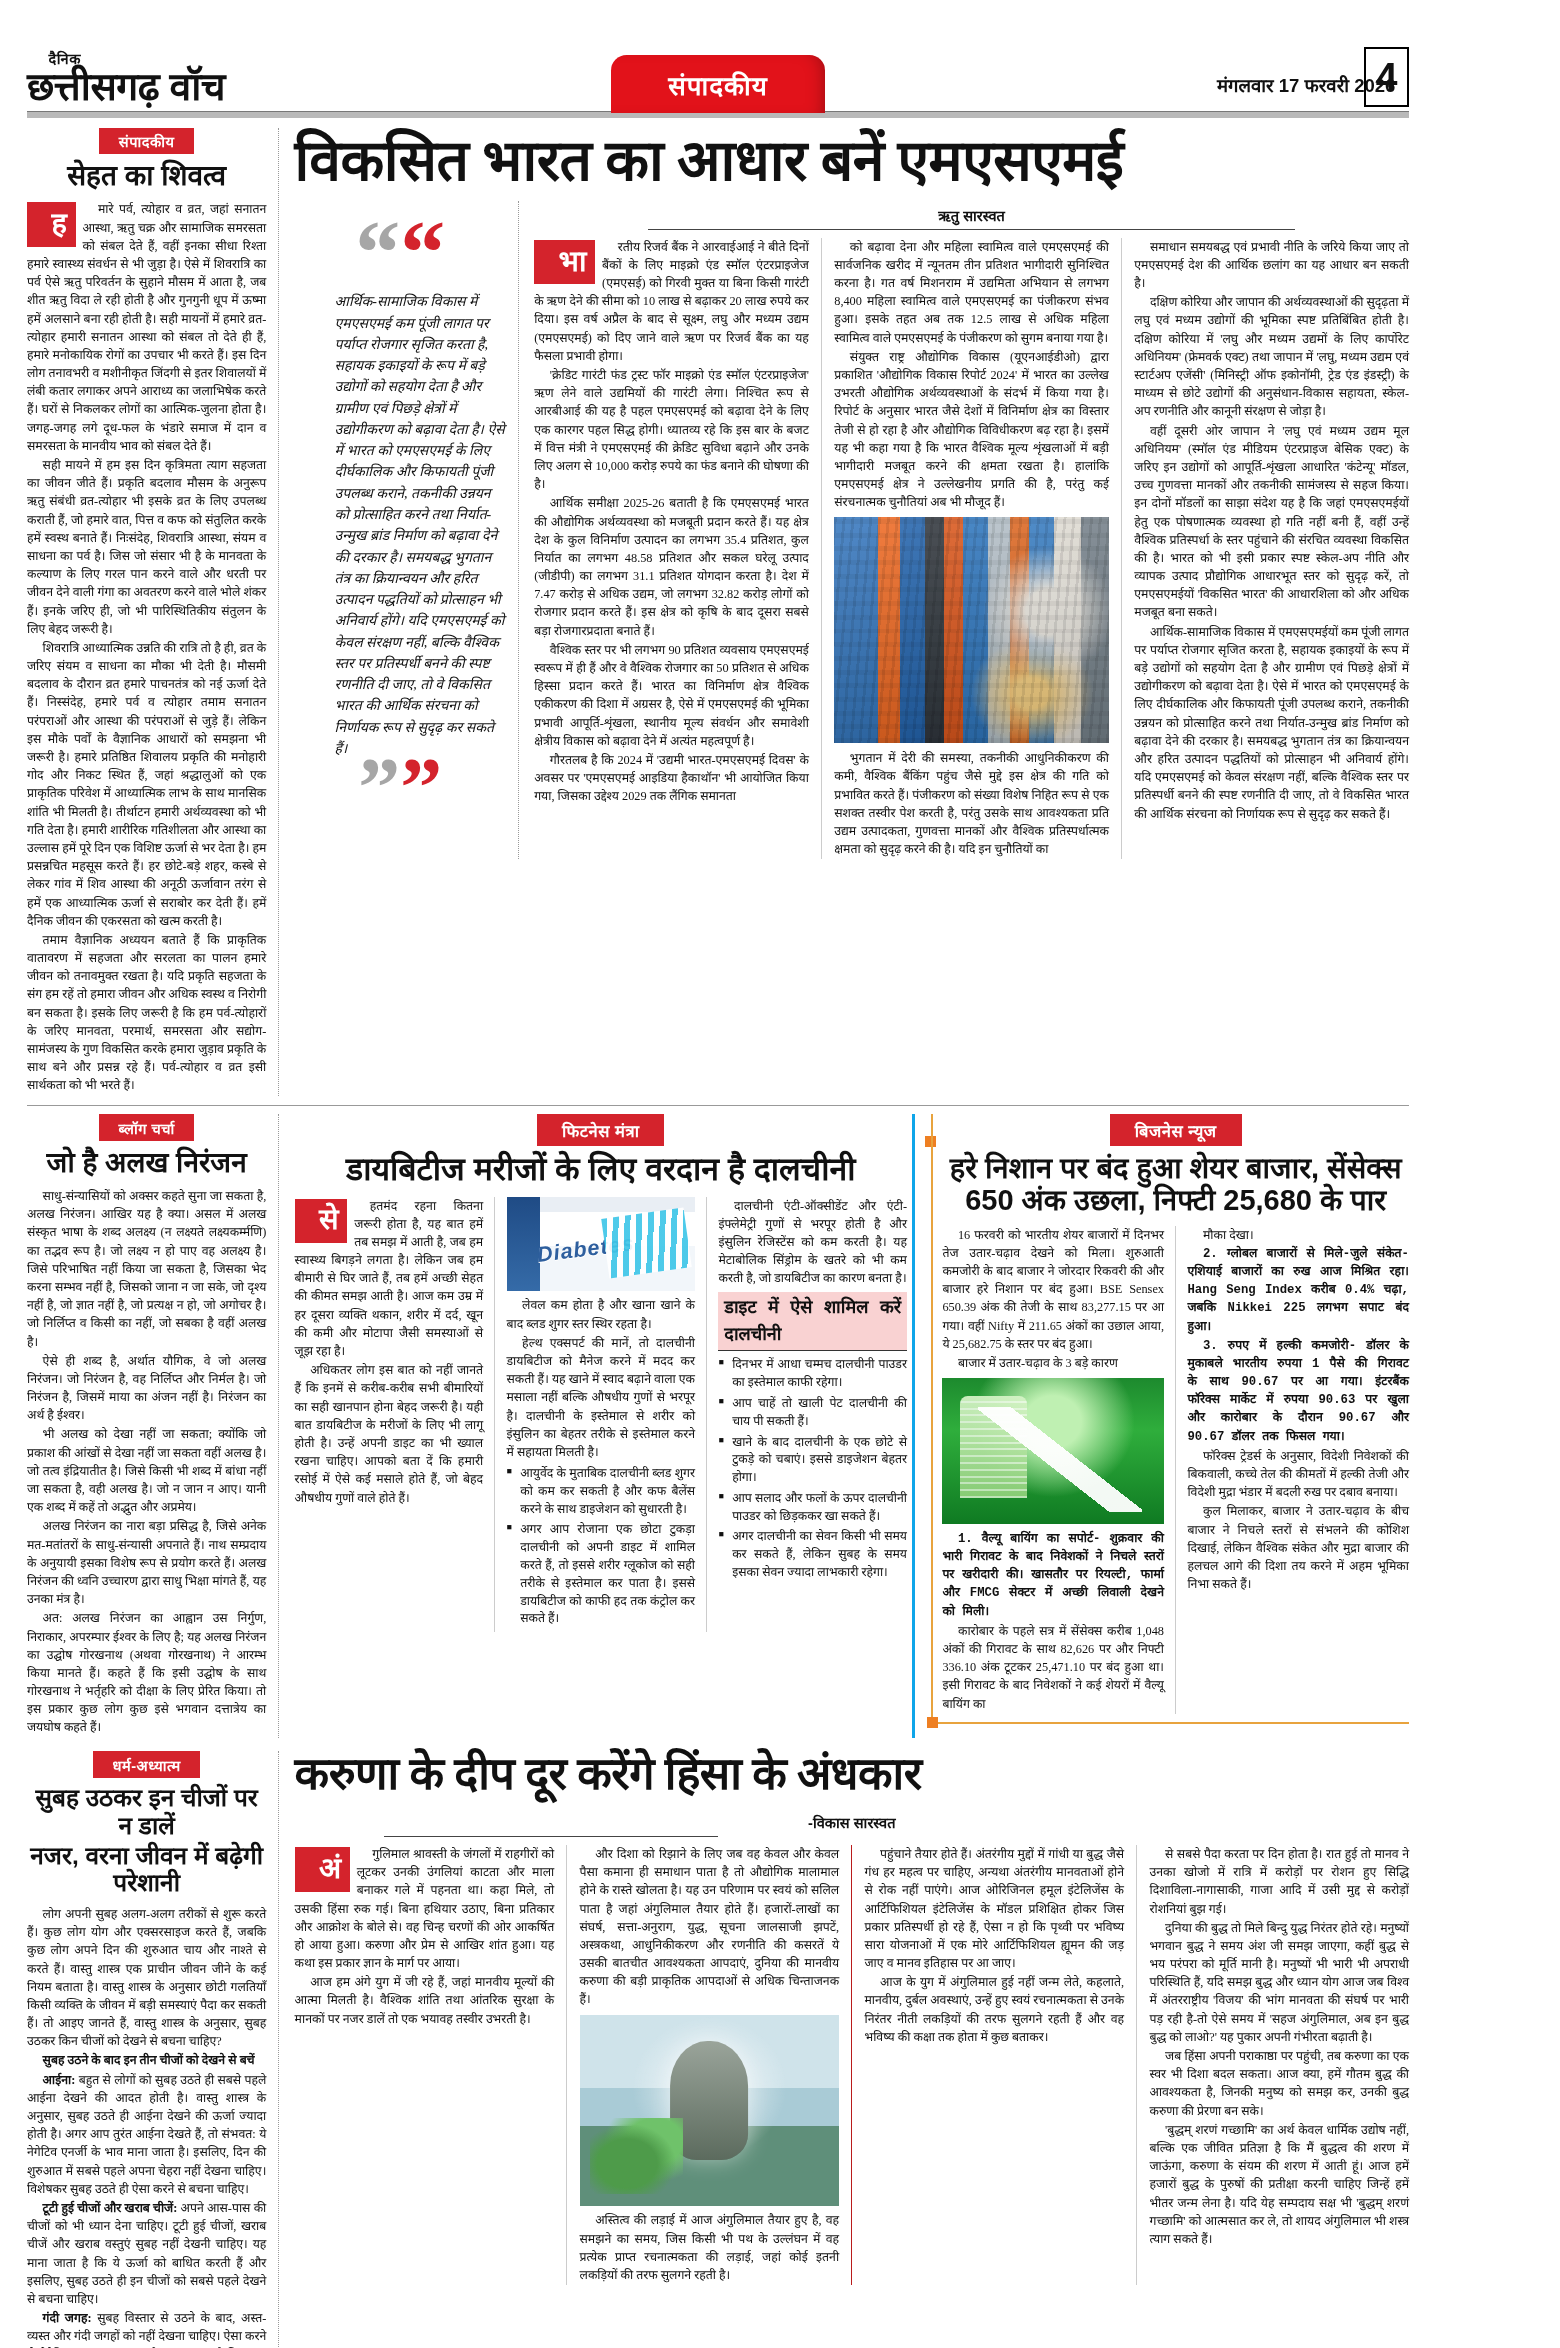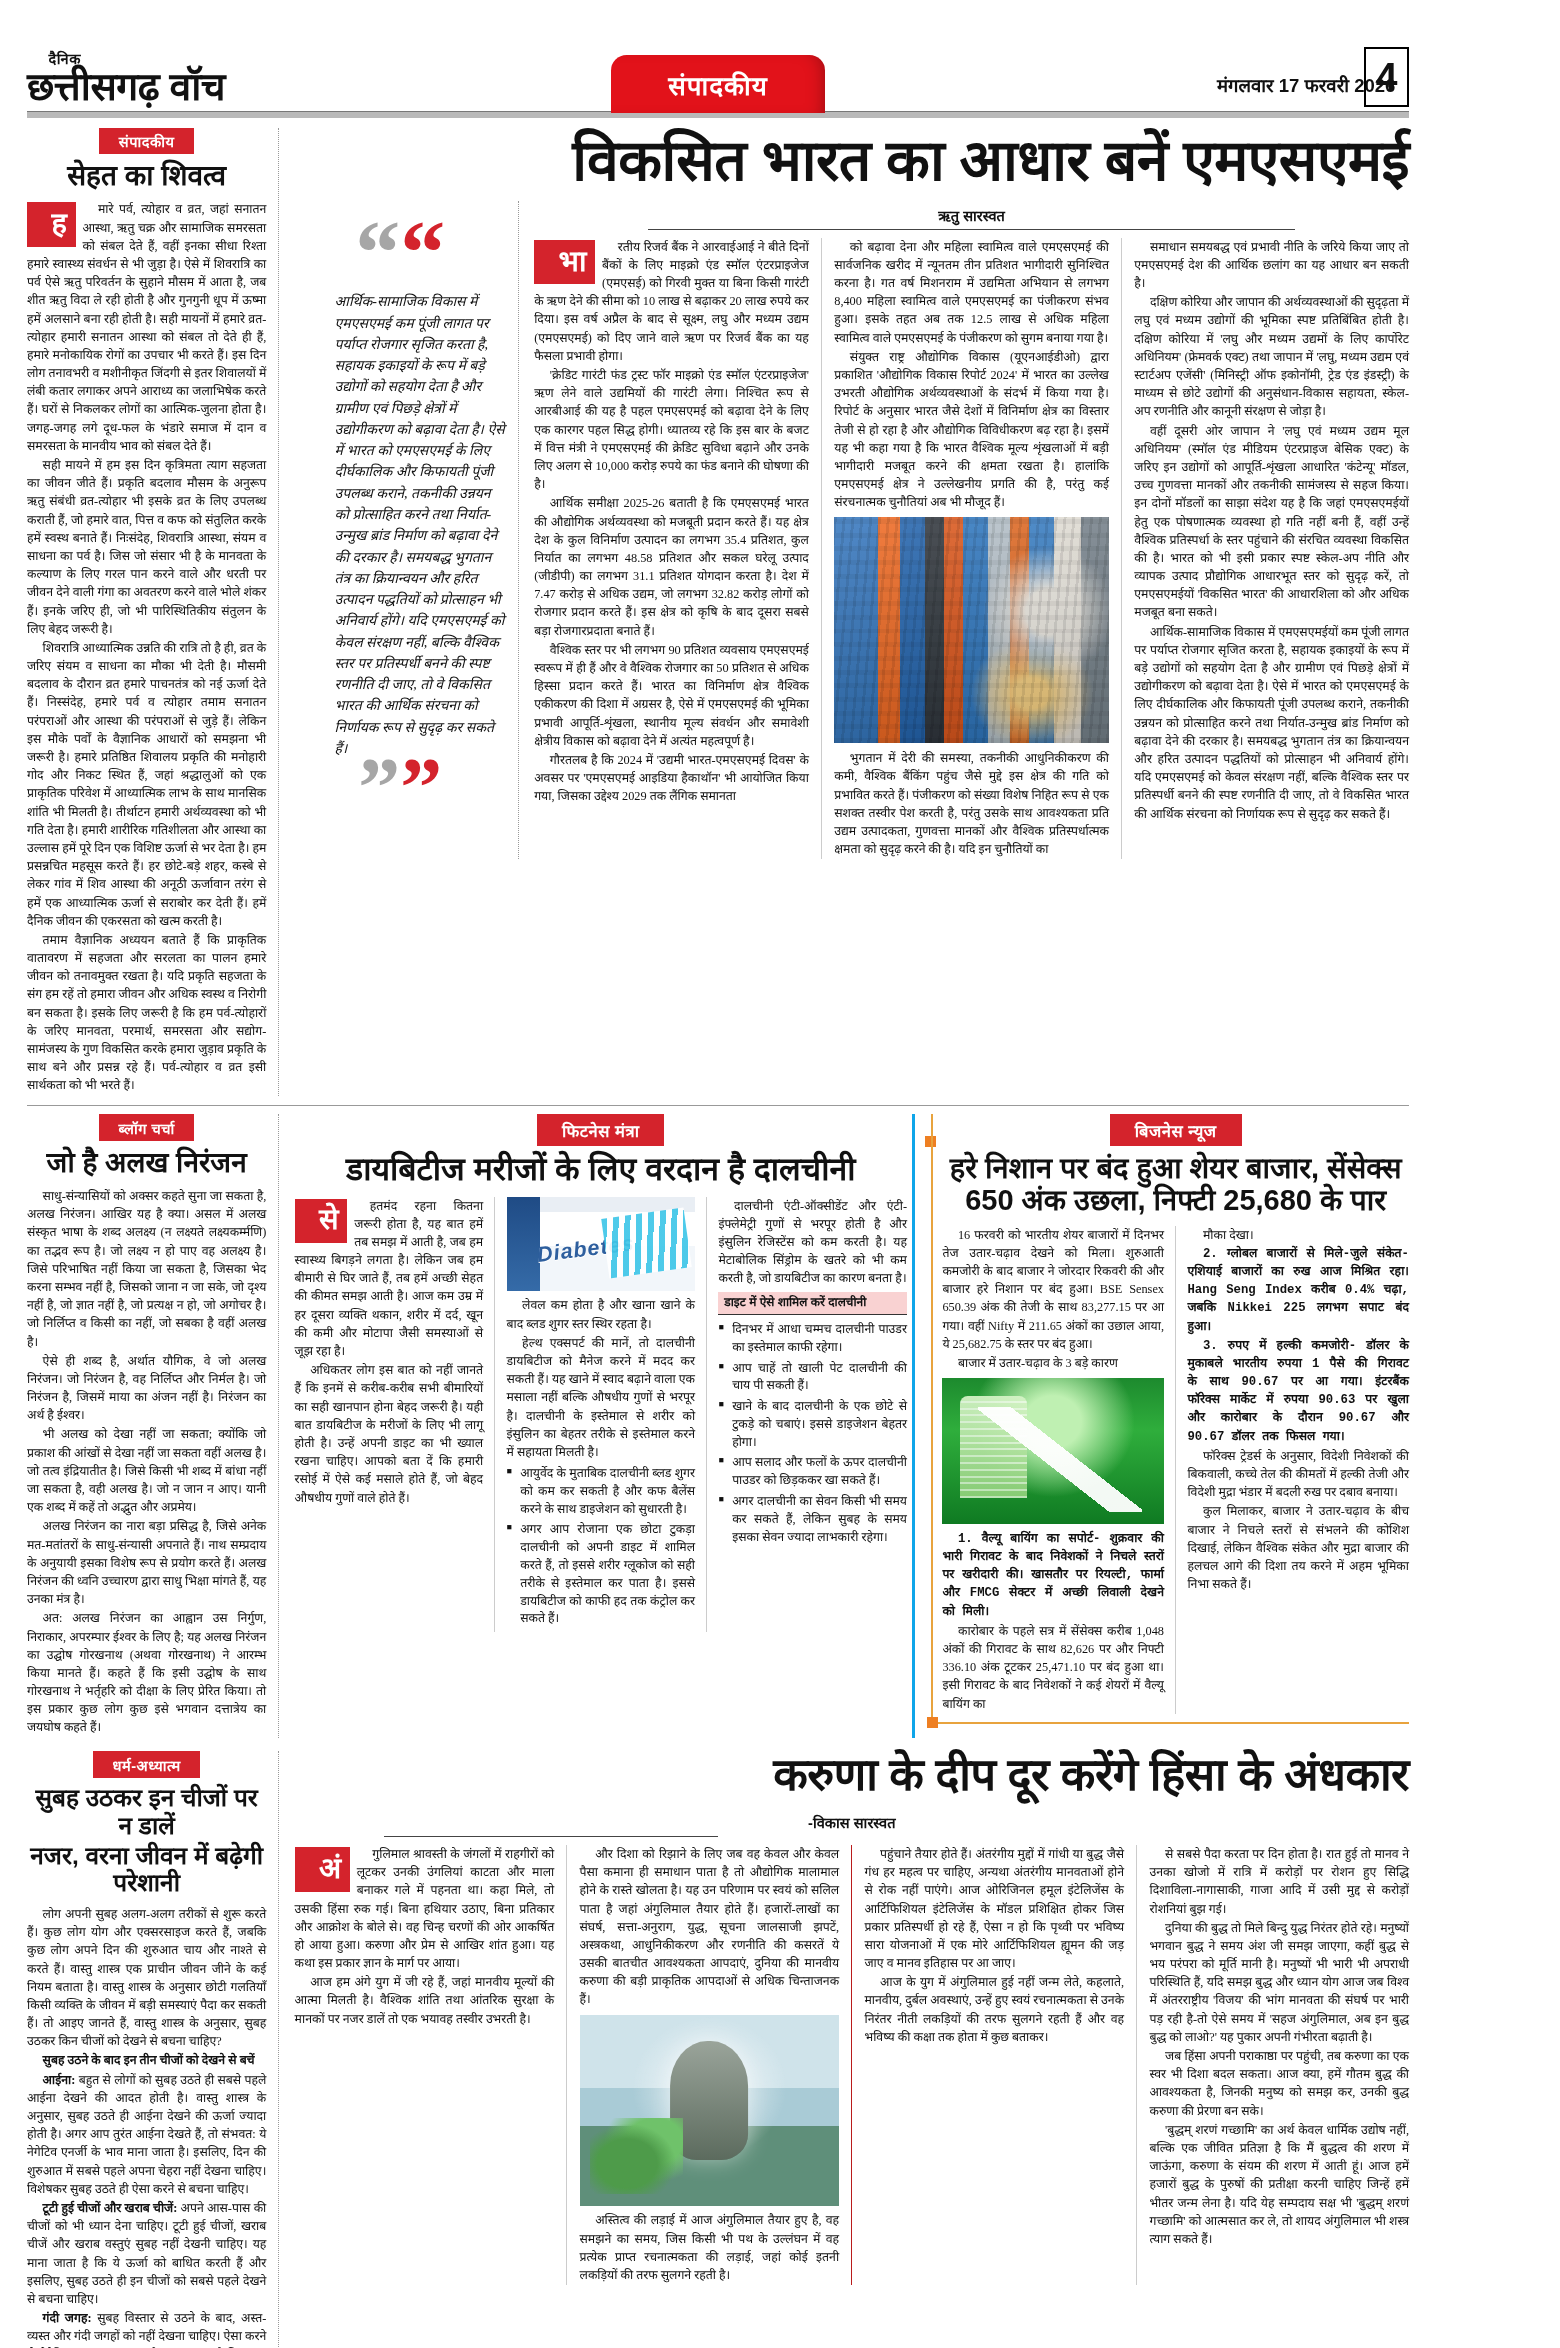--- a/index.html
+++ b/index.html
@@ -51,22 +51,22 @@
 
   
   .txt { font-size: 12.3px; line-height: 1.48; text-align: justify; hyphens: auto; }
   .txt p { text-indent: 15.6px; margin-bottom: 1px; }
 
   .dropcap { float: left; background: #d4232c; color: #fff; font-family: "Liberation Sans", sans-serif;
     font-weight: bold; font-size: 29px; line-height: 1; padding: 6.8px 8.8px 8.8px 8.8px;
     margin: 2px 6.8px 0 0; }
 
   
-  .lead-head { font-family: Liberation Sans, sans-serif; font-weight: bold;
-    font-size: 57px; text-align: right; letter-spacing: -0.5px; line-height: 1.05;
+  .lead-head { font-family: Liberation Serif, serif; font-weight: bold;
+    font-size: 57px; text-align: left; letter-spacing: -0.5px; line-height: 1.05;
     margin: 3.9px 0 9.8px 0; }
   .lead-wrap { display: flex; gap: 15.6px; }
   .quote-col { width: 224px; flex: none; padding-right: 11.7px; border-right: 1px dotted #999; }
   .qmark { display: flex; justify-content: center; margin: 27px 0 13.7px 0; }
   .qmark span { font-family: "Liberation Serif", serif; font-size: 90px; font-weight: bold;
      line-height: .55; }
   .qm-gray { color: #a6a6a6; }
   .qm-red { color: #d4232c; }
   .pullquote { font-style: italic; font-size: 14px; line-height: 1.52; text-align: left; margin-left: 40px; }
   .qmark-end { display: flex; justify-content: center; margin-top: 7.8px; }
@@ -155,21 +155,21 @@
   
   .biz-box { border-left: 2px solid #e8a33d; border-bottom: 2px solid #e8a33d; padding-left: 9.8px; }
   .biz-node { position: absolute; width: 11.7px; height: 11.7px; background: #ee7f22; }
 
   .bullets { list-style: none; margin: 3.9px 0 3.9px 0; }
   .bullets li { position: relative; padding-left: 13.7px; margin-bottom: 2.9px;
     font-size: 12.3px; line-height: 1.45; text-align: justify; }
   .bullets li::before { content: "\25A0"; position: absolute; left: 0; top: 0; font-size: 8.8px; }
 
   .hl-sub { background: #f9d2d2; font-family: "Liberation Sans", sans-serif; font-weight: bold;
-    font-size: 12px; padding: 2px 5.9px; display: inline-block; margin: 3.9px 0 2px 0;
+    font-size: 18px; padding: 2px 5.9px; display: inline-block; margin: 3.9px 0 2px 0;
     border-bottom: 1px solid #333; width: 100%; }
   .bold-run { font-family: Liberation Mono, monospace; font-weight: bold; font-size: 12.3px; }
   .inline-b { font-weight: bold; }
 
   .hr-thin { border-top: 1px solid #999; margin: 9.8px 0 7.8px 0; }
 </style>
 </head>
 <body>
 
 <div class="page">

